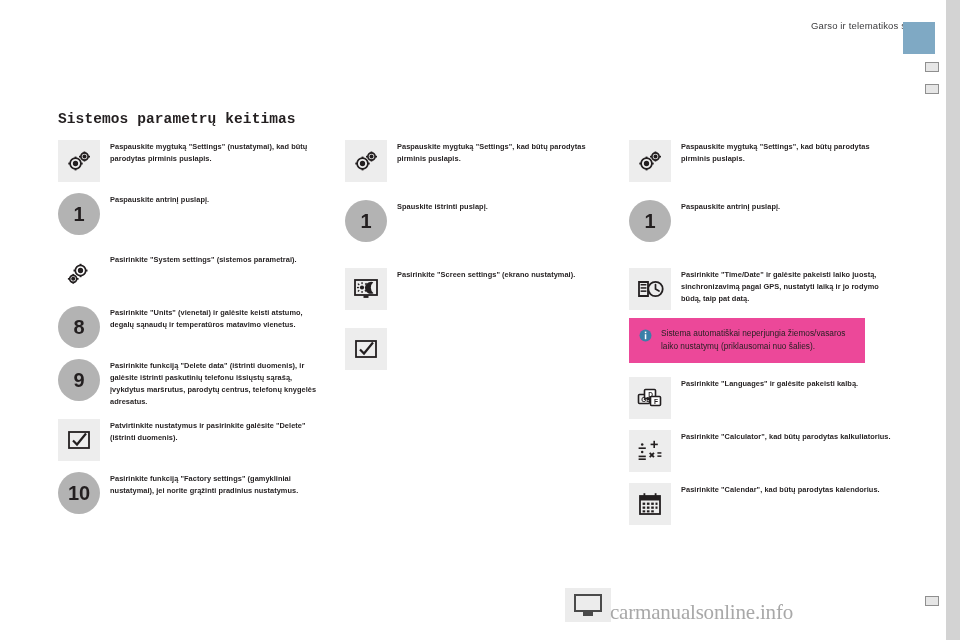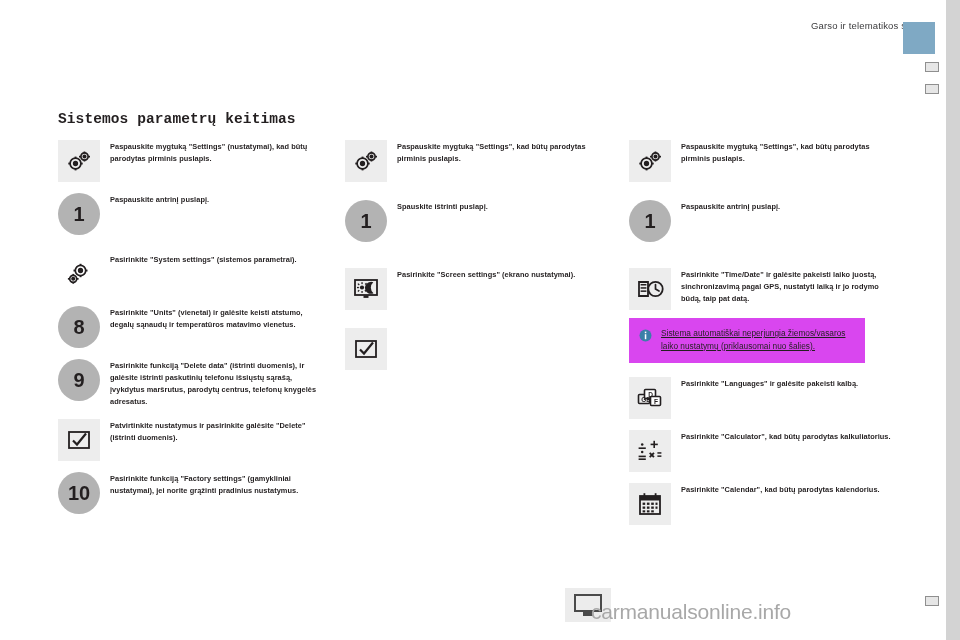--- a/index.html
+++ b/index.html
@@ -82,37 +82,37 @@
     font-size:7.4px;font-weight:bold;line-height:1.62;
     color:#231f20;padding-top:1px;letter-spacing:.05px;
   }
   .step.tall{margin-bottom:18px;}
   .step.xtall{margin-bottom:26px;}
   .step.short{margin-bottom:6px;}
 
   
   .note-box{
     position:relative;
-    background:#d946ef;
+    background:#ec4899;
     padding:9px 12px 11px 32px;
     margin-top:8px;margin-bottom:14px;
-    width:236px;box-sizing:border-box;text-decoration:underline;
+    width:236px;box-sizing:border-box;
   }
   .note-text{
     font-size:8.3px;font-weight:normal;line-height:1.52;color:#231f20;
   }
   .note-icon{
     position:absolute;left:10px;top:10px;width:13px;height:13px;
   }
 
   
   .footer-wordmark{
-    position:absolute;left:591px;top:600px;
+    position:absolute;left:610px;top:600px;
     font-size:21px;color:#a8a8a8;letter-spacing:-.2px;
-    font-family:Liberation Sans, sans-serif;
+    font-family:Liberation Serif, serif;
   }
   .footer-icon{
     position:absolute;left:565px;top:588px;width:46px;height:34px;
     background:#ececec;
   }
   .footer-icon .screen{
     position:absolute;left:9px;top:6px;width:28px;height:18px;
     border:2px solid #4a4a4a;box-sizing:border-box;background:#ececec;
   }
   .footer-icon .stand{

